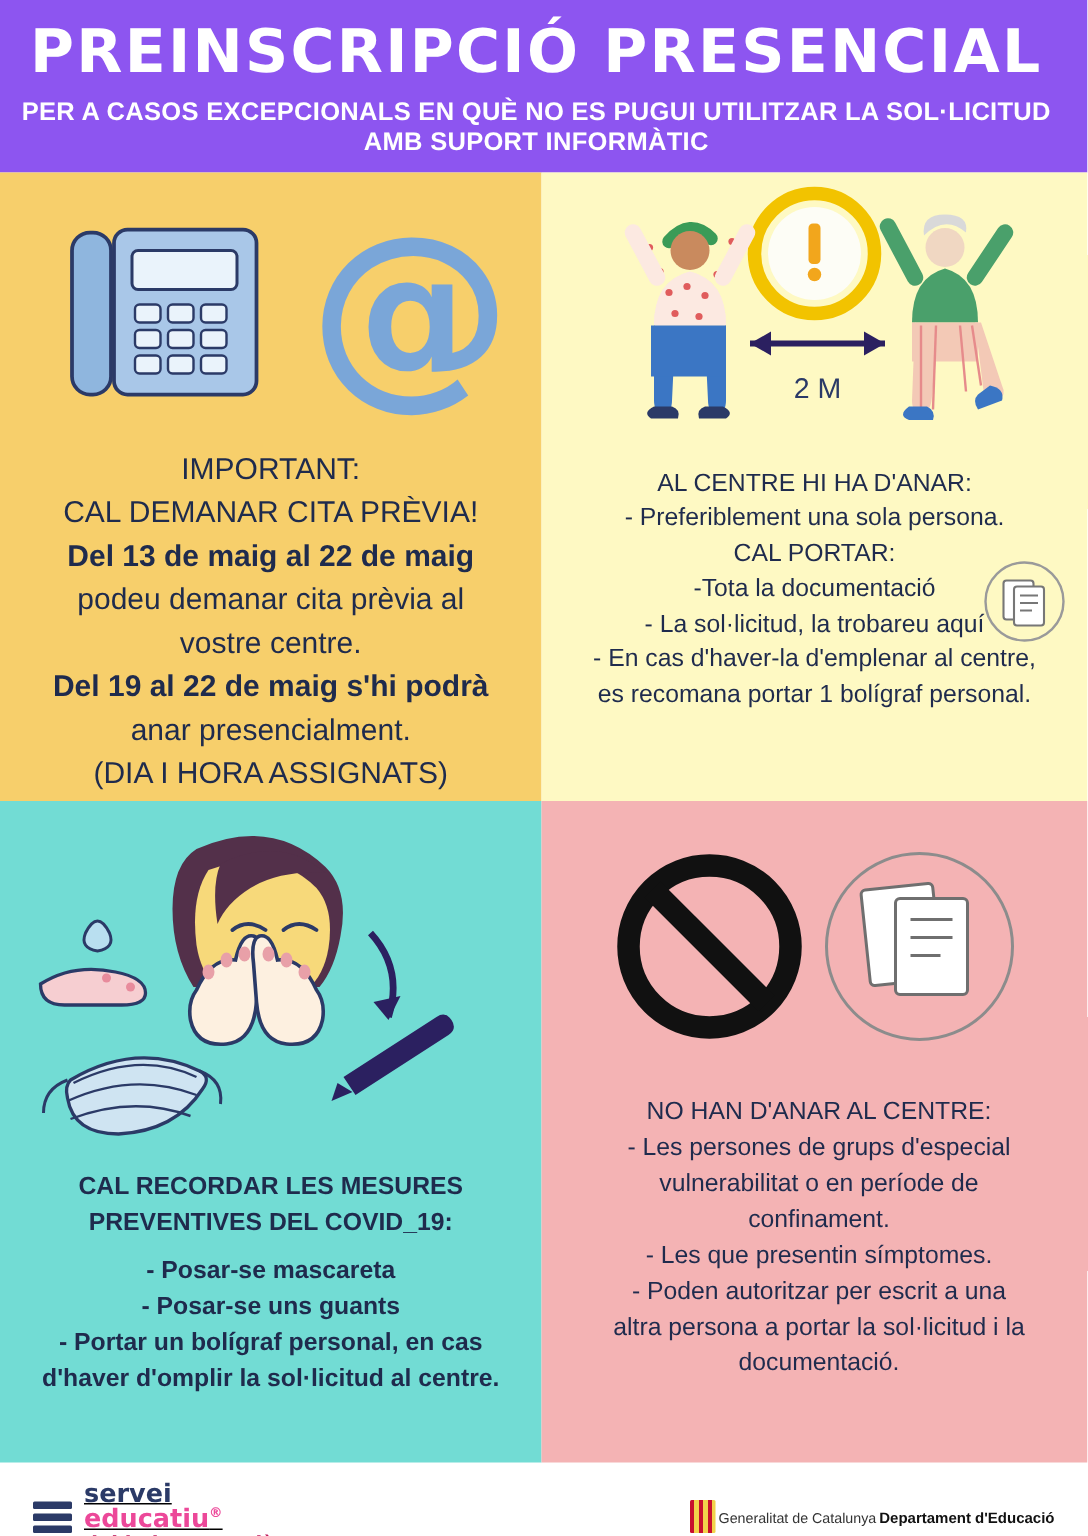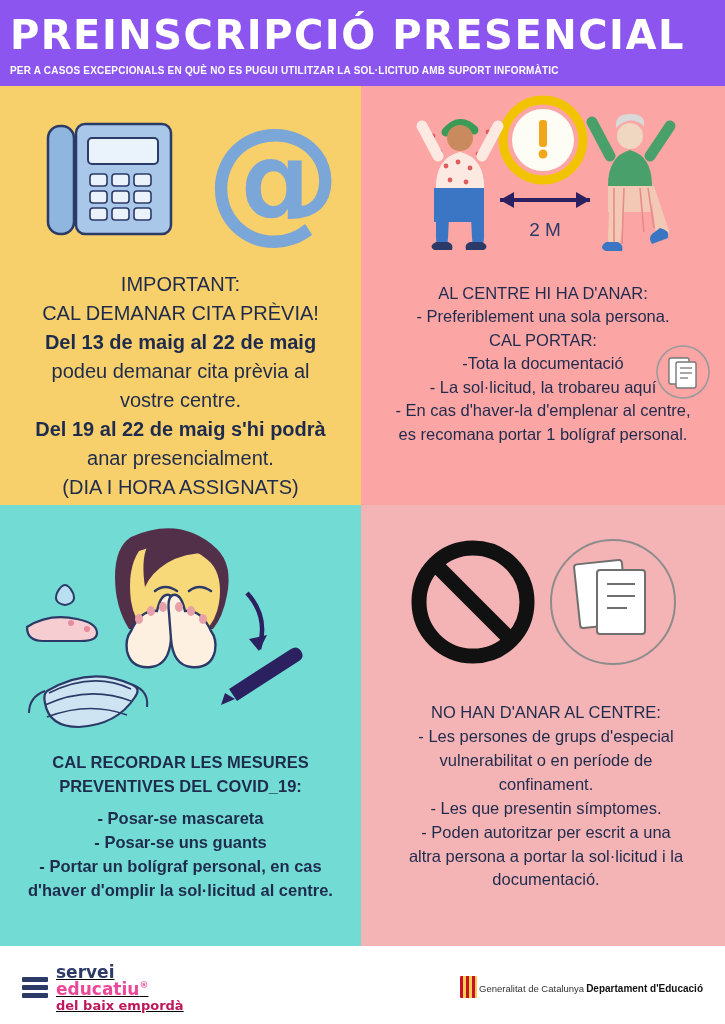--- a/index.html
+++ b/index.html
@@ -18,34 +18,34 @@
     background: #ffffff;
     display: flex;
     flex-direction: column;
   }
 
   
   .header {
     background: #8c52ff;
     background: #8d55f0;
     padding: 14px 20px 10px 10px;
-    text-align: left;
+    text-align: center;
     flex: 0 0 auto;
   }
   .header-title {
     color: #ffffff;
     font-size: 40px;
     font-weight: bold;
     letter-spacing: 1.5px;
     line-height: 1.05;
     font-family: "DejaVu Sans", sans-serif;
   }
   .header-sub {
     color: #ffffff;
-    font-size: 10px;
+    font-size: 17px;
     font-weight: bold;
     margin-top: 9px;
     letter-spacing: 0.2px;
     font-family: "Liberation Sans", sans-serif;
   }
 
   
   .grid {
     flex: 1 1 auto;
     display: grid;
@@ -53,21 +53,21 @@
     grid-template-rows: 419px 441px;
   }
   .quad {
     position: relative;
     padding: 6px 10px 8px 10px;
     display: flex;
     flex-direction: column;
     align-items: center;
   }
   .q-tl { background: #f7cf6b; }
-  .q-tr { background: #fca5a5; }
+  .q-tr { background: #fef9c3; }
   .q-bl { background: #72dcd4; font-weight: bold; }
   .q-br { background: #f4b3b4; padding-left: 16px; }
 
   .art {
     position: relative;
     width: 100%;
     flex: 0 0 auto;
     display: flex;
     align-items: center;
     justify-content: center;

